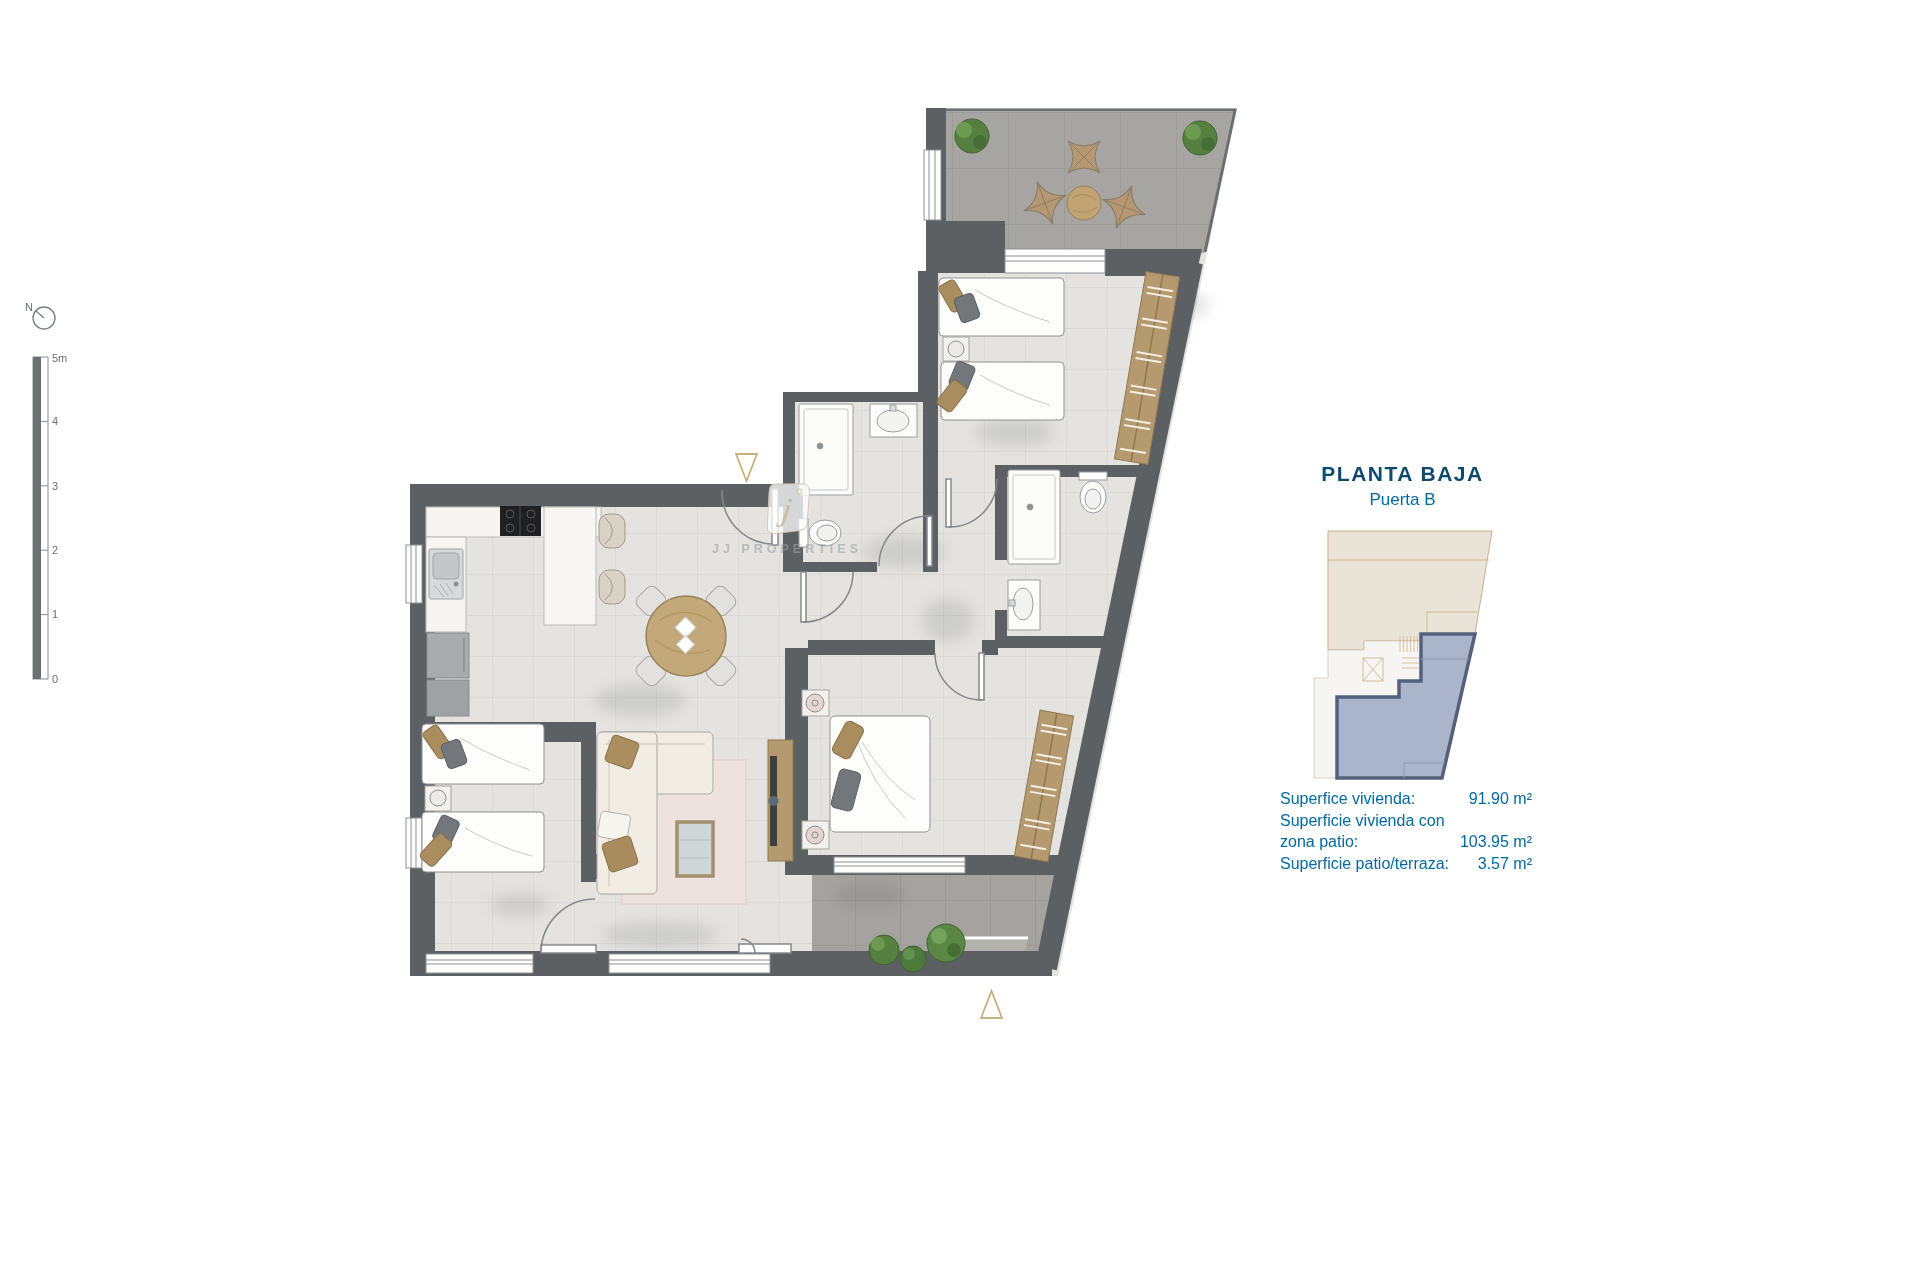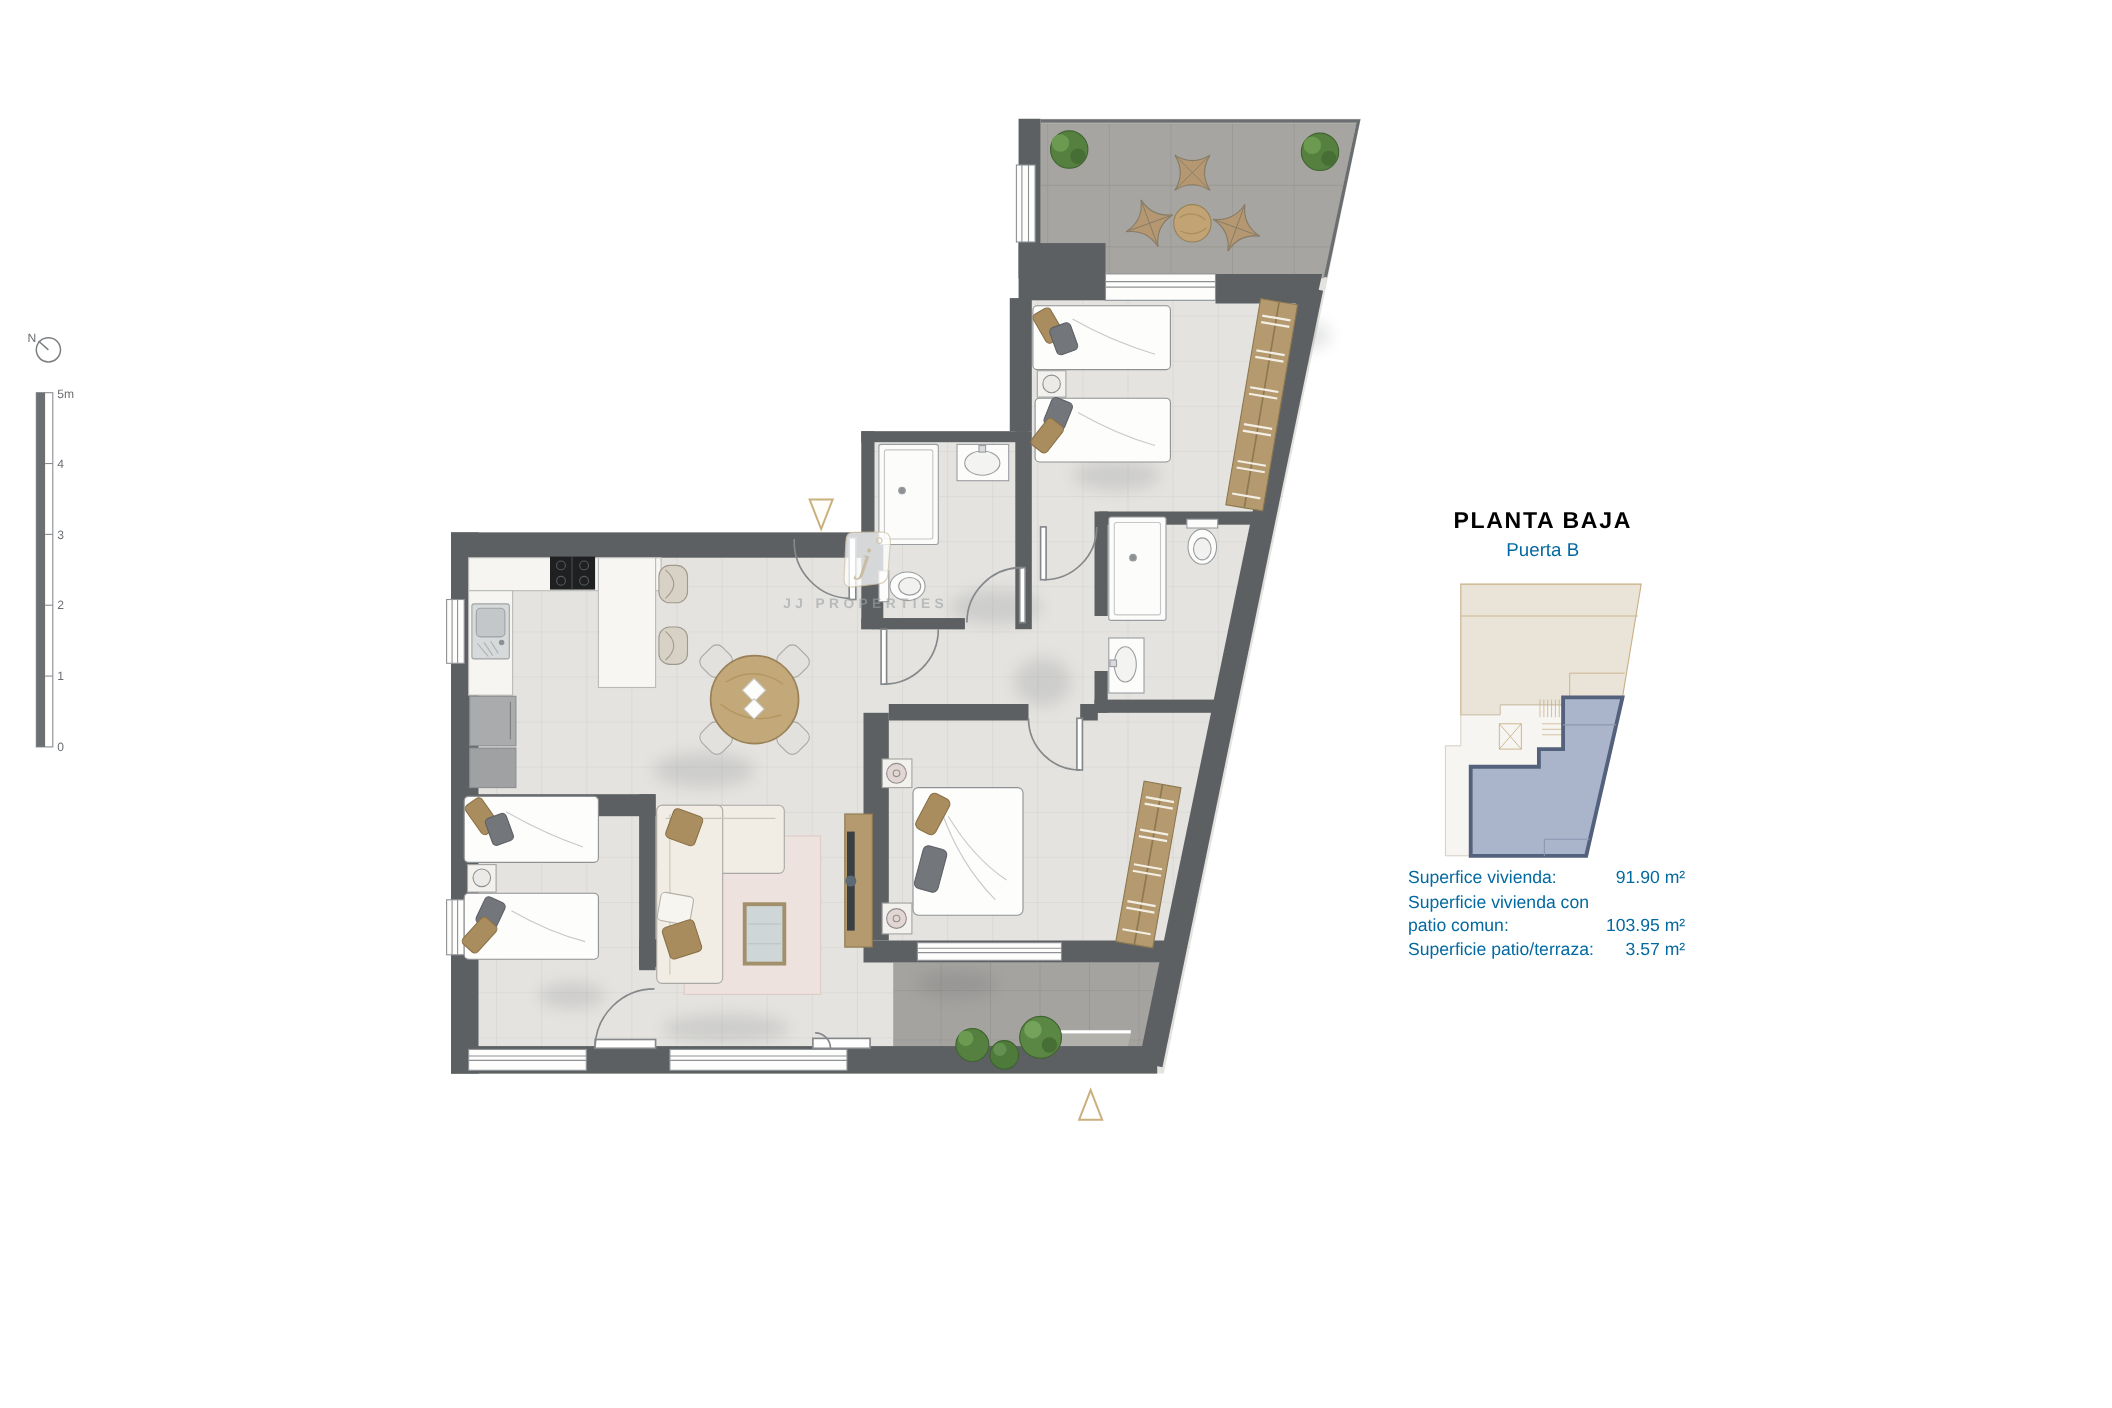--- a/index.html
+++ b/index.html
@@ -1,20 +1,20 @@
 <!DOCTYPE html>
 <html><head>
 <meta charset="utf-8">
 <style>
   html,body{margin:0;padding:0;background:#ffffff;}
   #stage{position:relative;width:1920px;height:1280px;background:#ffffff;overflow:hidden;
          font-family:"Liberation Sans", sans-serif;}
   #plan-svg{position:absolute;left:0;top:0;}
   .panel-title{position:absolute;left:1295px;top:462px;width:215px;text-align:center;
-               font-size:21px;font-weight:bold;letter-spacing:1.5px;color:#000000;}
+               font-size:21px;font-weight:bold;letter-spacing:1.5px;color:#0c4a6e;}
   .panel-subtitle{position:absolute;left:1295px;top:490px;width:215px;text-align:center;
                   font-size:17px;color:#0369a1;}
   .areas{position:absolute;left:1280px;top:788px;width:252px;font-size:16px;color:#0369a1;}
   .area-row{display:flex;line-height:21.5px;}
   .area-row .lbl{flex:1;text-align:left;}
   .area-row .val{white-space:nowrap;}
 </style>
 </head>
 <body>
 
@@ -490,21 +490,21 @@
 <div class="areas">
   <div class="area-row">
     <span class="lbl">Superfice vivienda:</span>
     <span class="val">91.90 m²</span>
   </div>
   <div class="area-row">
     <span class="lbl">Superficie vivienda con</span>
     <span class="val"></span>
   </div>
   <div class="area-row">
-    <span class="lbl">patio comun:</span>
+    <span class="lbl">zona patio:</span>
     <span class="val">103.95 m²</span>
   </div>
   <div class="area-row">
     <span class="lbl">Superficie patio/terraza:</span>
     <span class="val">3.57 m²</span>
   </div>
 </div>
 
 </div>
 

